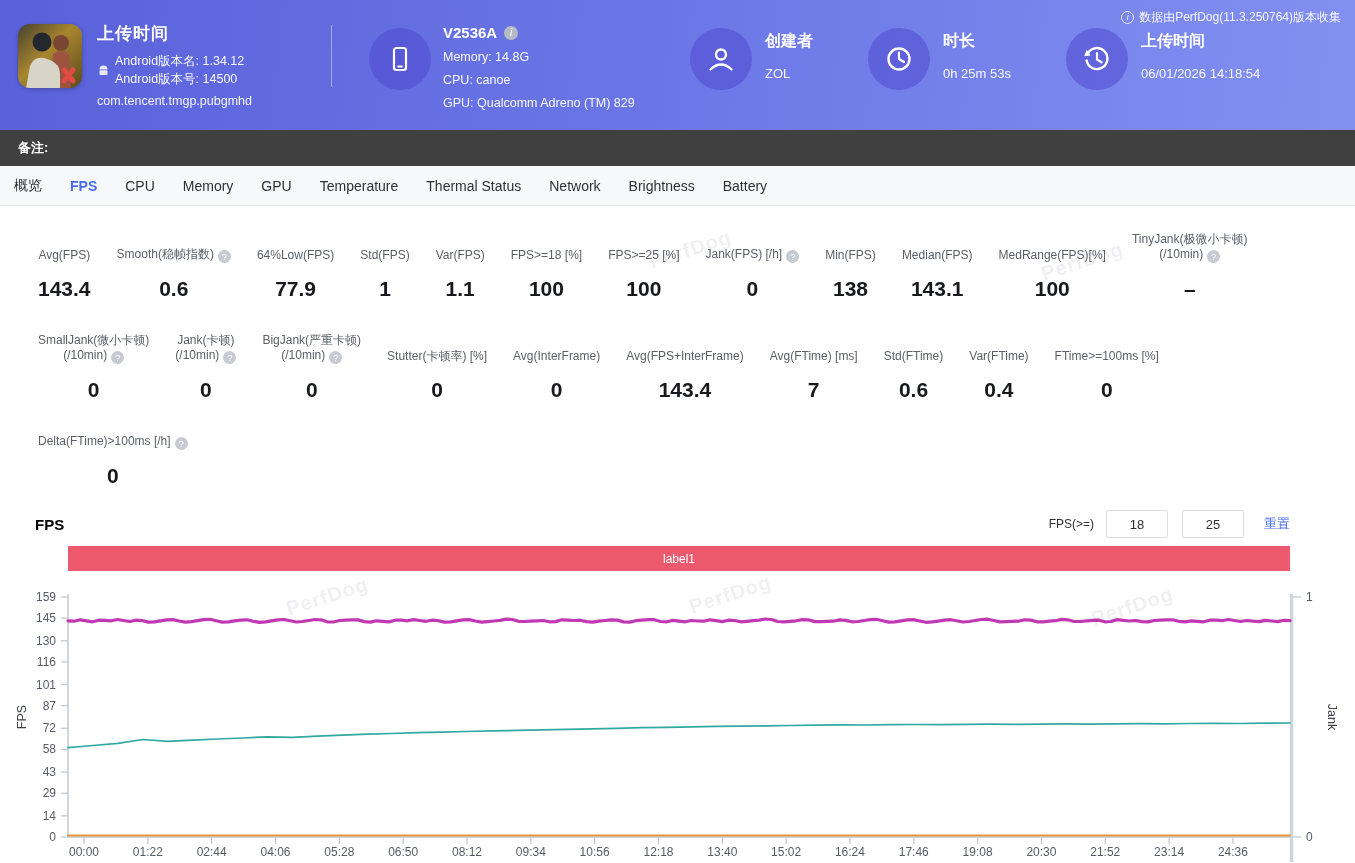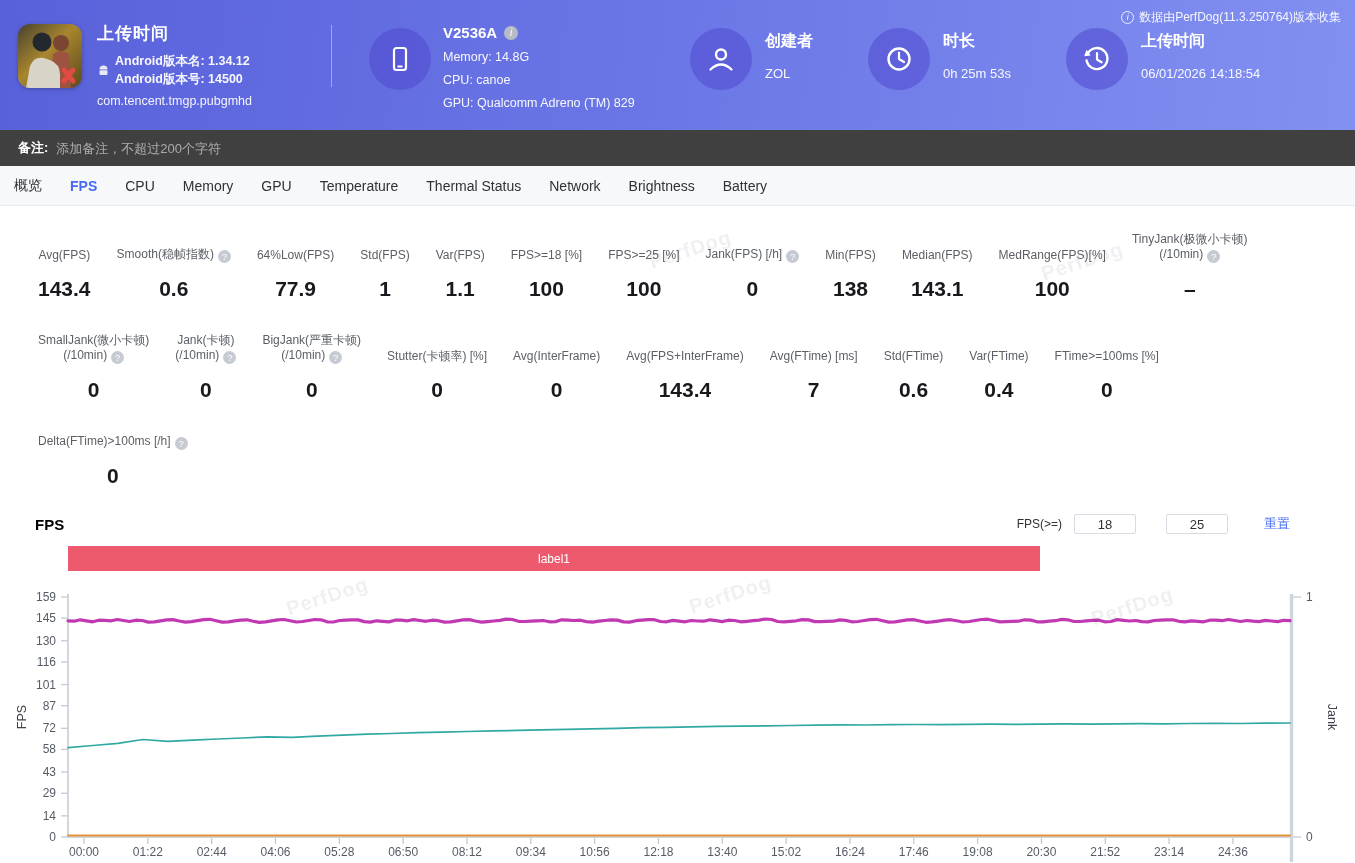--- a/index.html
+++ b/index.html
@@ -6,21 +6,21 @@
   body { font-family:"Liberation Sans","DejaVu Sans",sans-serif; background:#fff; }
   #page { position:relative; width:1355px; height:863px; overflow:hidden; background:#fff; }
 
   
   .hdr { position:relative; height:130px; background:linear-gradient(97deg,#5961da 0%,#6b77e6 50%,#8290f1 100%); color:#fff; }
   .collect-note { position:absolute; top:9px; right:14px; font-size:12px; display:flex; align-items:center; gap:5px; color:rgba(255,255,255,.93); }
   .cinfo { display:inline-block; width:13px; height:13px; border:1px solid rgba(255,255,255,.85); border-radius:50%; font-size:9px; line-height:11px; text-align:center; font-style:italic; }
   .app-icon { position:absolute; left:18px; top:24px; width:64px; height:64px; border-radius:12px; overflow:hidden; box-shadow:0 1px 4px rgba(0,0,0,.25); }
   .app-text { position:absolute; left:97px; top:22px; }
   .app-title { font-size:17px; font-weight:bold; letter-spacing:1px; }
-  .app-vers { display:flex; align-items:center; gap:5px; margin-top:7px;font-weight:bold; }
+  .app-vers { display:flex; align-items:center; gap:5px; margin-top:7px; }
   .app-vline { font-size:12.5px; line-height:18px; color:rgba(255,255,255,.95); }
   .app-pkg { margin-top:6px; font-size:12.5px; color:rgba(255,255,255,.92); }
   .vdiv { position:absolute; left:331px; top:25px; height:62px; width:1px; background:rgba(255,255,255,.4); }
   .circ { position:absolute; width:62px; height:62px; top:28px; border-radius:50%; background:rgba(80,72,208,.55); display:flex; align-items:center; justify-content:center; }
   .hsec-title { font-size:16px; font-weight:bold; }
   .hsec-val { font-size:13px; margin-top:14px; color:rgba(255,255,255,.95); }
   .dev-text { position:absolute; left:443px; top:24px; }
   .dev-title { font-size:15px; font-weight:bold; display:flex; align-items:center; gap:7px; }
   .minfo { display:inline-block; width:14px; height:14px; background:#b7bbc6; border-radius:50%; color:#fff; font-size:10px; line-height:14px; text-align:center; font-style:italic; font-weight:normal; }
   .dev-line { font-size:12.5px; margin-top:9px; color:rgba(255,255,255,.95); }
@@ -43,26 +43,26 @@
   .stat-cell { display:flex; flex-direction:column; justify-content:flex-end; }
   .stat-label { font-size:12px; line-height:15px; color:#5c6066; text-align:center; white-space:pre-line; }
   .help { display:inline-block; width:13px; height:13px; background:#c6cad3; border-radius:50%; color:#fff; font-size:9.5px; line-height:13px; text-align:center; margin-left:4px; vertical-align:-2px; cursor:pointer; }
   .stat-value { font-size:21px; line-height:24px; font-weight:bold; color:#17191c; text-align:center; margin-top:14px; }
 
   
   .fps-header { margin:14px 65px 0 35px; height:44px; display:flex; align-items:center; justify-content:space-between; }
   .fps-title { font-size:15px; font-weight:bold; color:#000; }
   .fps-controls { display:flex; align-items:center; }
   .fps-filter-label { font-size:12px; color:#303133; margin-right:12px; }
-  .thr-input { width:62px; height:20px; border:1px solid #d9dce3; border-radius:2px; text-align:center; font-size:13px; color:#303133; margin-right:30px; font-family:inherit; outline:none; }
+  .thr-input { width:62px; height:28px; border:1px solid #d9dce3; border-radius:2px; text-align:center; font-size:13px; color:#303133; margin-right:14px; font-family:inherit; outline:none; }
   .reset-link { font-size:13px; color:#466af4; cursor:pointer; margin-left:6px; }
 
   
   .chart-section { position:relative; height:321px; }
-  .band { position:absolute; left:68px; top:0; width:972px; height:25px; background:#ed5a6d; color:#fff; font-size:12px; display:flex; align-items:center; justify-content:center; }
+  .band { position:absolute; left:68px; top:0; width:1222px; height:25px; background:#ed5a6d; color:#fff; font-size:12px; display:flex; align-items:center; justify-content:center; }
   #chart { position:absolute; left:0; top:38px; width:1355px; height:280px; }
   #chart svg text.tick { font-size:12px; fill:#565c66; font-family:"Liberation Sans","DejaVu Sans",sans-serif; }
   #chart svg text.axlab { font-size:12.5px; fill:#3f444b; font-family:"Liberation Sans","DejaVu Sans",sans-serif; }
 
   .wm { position:absolute; font-size:20px; font-weight:600; letter-spacing:1px; color:rgba(45,45,75,.07); transform:rotate(-18deg); pointer-events:none; z-index:5; }
 </style>
 </head>
 <body>
 
 <div id="page">
@@ -153,21 +153,20 @@
       </svg>
     </div>
     <div style="position:absolute;left:1141px;top:31px">
       <div class="hsec-title">上传时间</div>
       <div class="hsec-val">06/01/2026 14:18:54</div>
     </div>
   </header>
 
   <div class="note-bar">
     <span class="note-label">备注:</span>
-    <input class="note-input" placeholder="添加备注，不超过200个字符" style="">
   </div>
 
   <nav class="tabs" id="tabs">
       <div class="tab">概览</div>
       <div class="tab active">FPS</div>
       <div class="tab">CPU</div>
       <div class="tab">Memory</div>
       <div class="tab">GPU</div>
       <div class="tab">Temperature</div>
       <div class="tab">Thermal Status</div>

